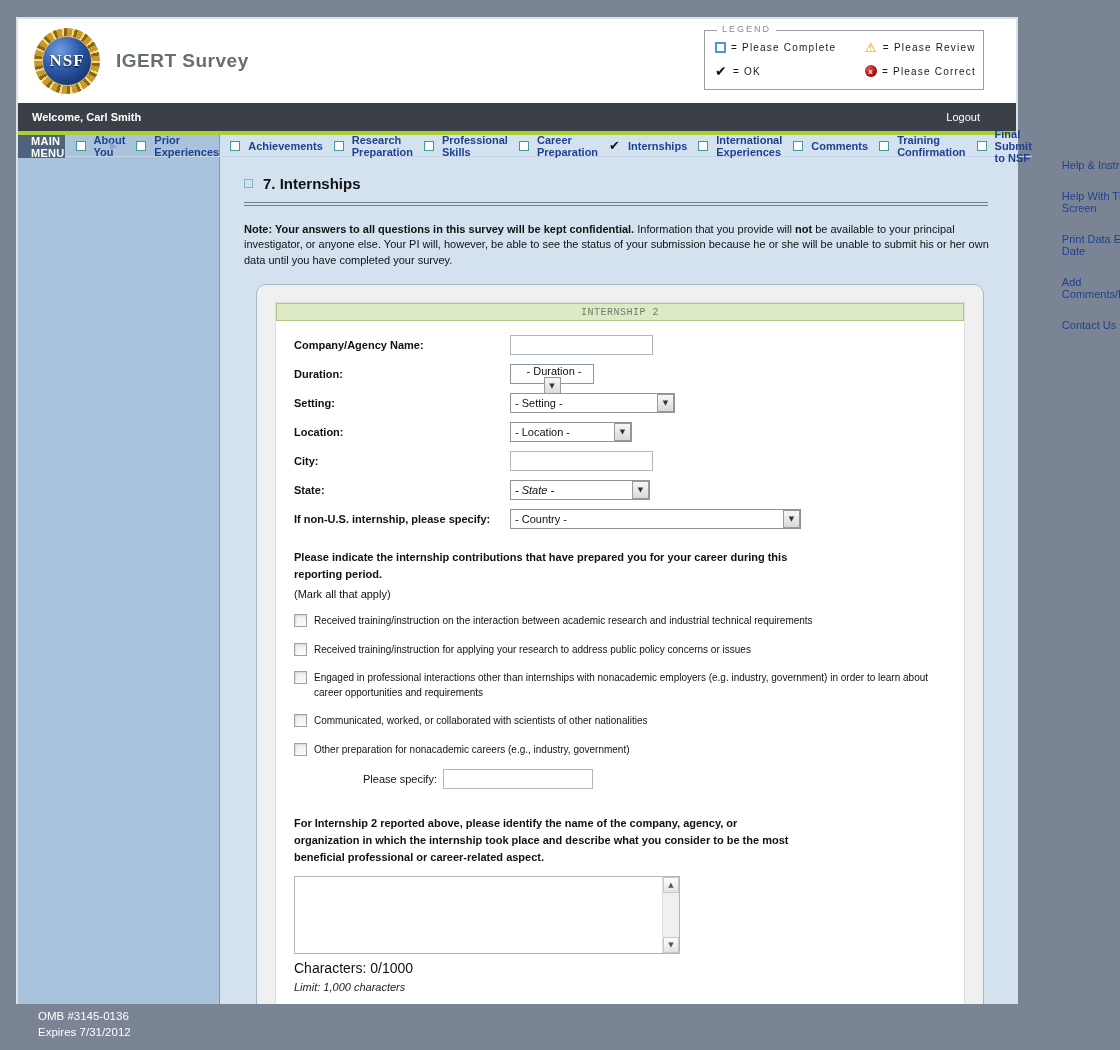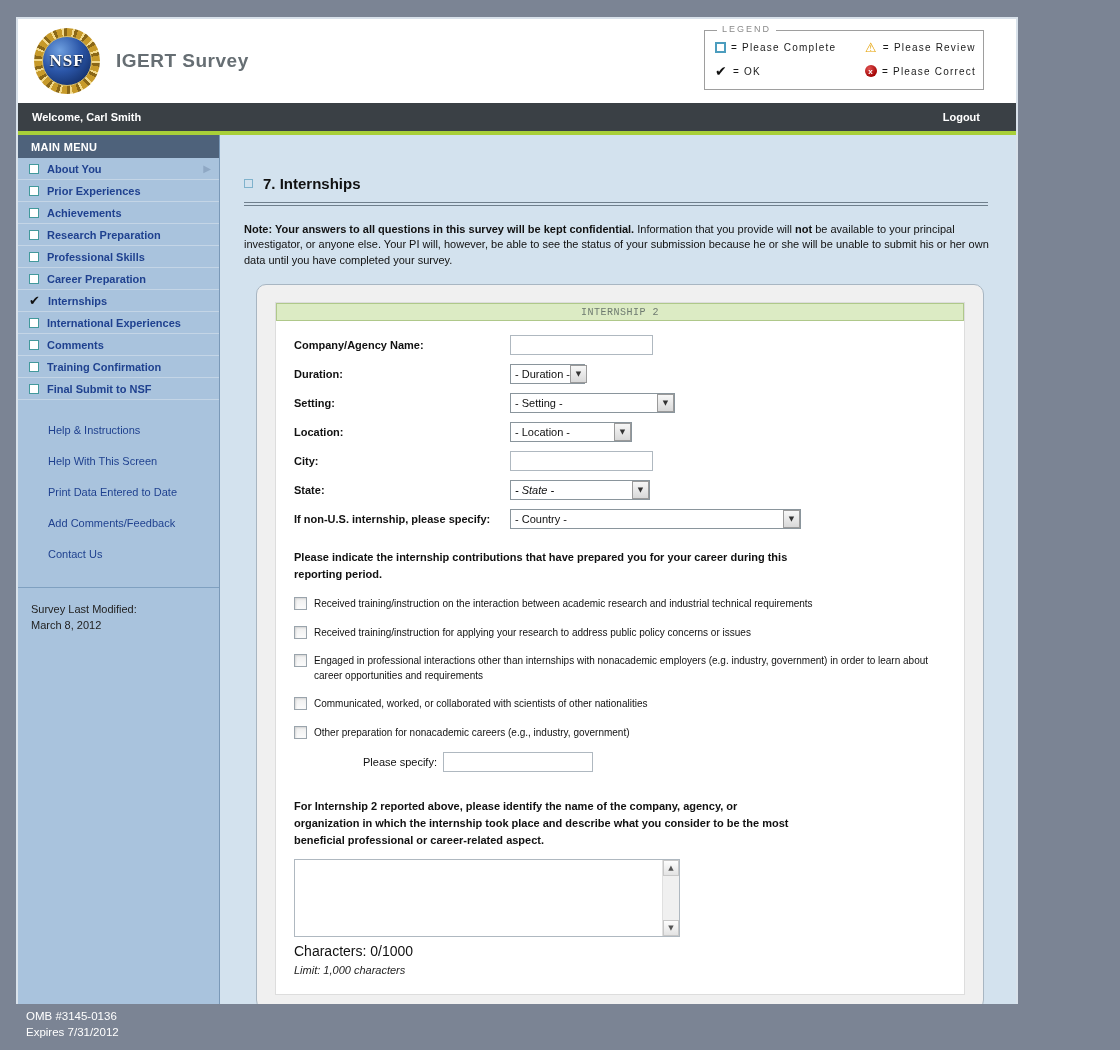--- a/index.html
+++ b/index.html
@@ -47,26 +47,26 @@
   .lg-check { font-family:"DejaVu Sans", sans-serif; font-size:14px; font-weight:bold; color:#111; line-height:1; }
   .lg-warn { font-family:"DejaVu Sans", sans-serif; font-size:13px; color:#E5A000; line-height:1; }
   .lg-err {
     width:12px; height:12px; border-radius:50%;
     background:radial-gradient(circle at 35% 30%, #E05050, #A00000 75%);
     color:#fff; font-size:8px; font-weight:bold; display:flex; align-items:center; justify-content:center; flex:none;
   }
   
   .welcome { height:28px; background:#3A4045; display:flex; align-items:center; justify-content:space-between; padding:0 36px 0 14px; flex:none; }
   .welcome-text { color:#fff; font-size:11px; font-weight:bold; }
-  .logout { color:#fff; font-size:11px; font-weight:bold; text-decoration:none; cursor:pointer; }
+  .logout { color:#fff; font-size:11px; font-weight:normal; text-decoration:none; cursor:pointer; }
   .limeline { height:4px; background:#A8CF38; flex:none; }
   
   .content { flex:1; display:flex; min-height:0; }
   
-  .sidebar { width:202px; flex:none; background:#A9C3DD; border-right:1px solid #7A99B8; display:flex; flex-direction:column; }
+  .sidebar { width:202px; flex:none; background:#A9C3DD; border-right:1px solid #7A99B8; display:flex; flex-direction:row; }
   .menu-hdr { height:23px; background:#4E627B; color:#fff; font-size:11px; font-weight:bold; display:flex; align-items:center; padding-left:13px; letter-spacing:0.3px; }
   .menu-item {
     height:22px; border-bottom:1px solid #C4D5E6; display:flex; align-items:center;
     padding-left:11px; gap:8px; cursor:pointer; position:relative;
   }
   .menu-item .mi-label { color:#1F418F; font-size:11px; font-weight:bold; }
   .mi-checkbox { width:10px; height:10px; border:1px solid #43999C; background:#fff; flex:none; }
   .mi-check { font-family:"DejaVu Sans", sans-serif; font-size:13px; color:#111; line-height:1; flex:none; }
   .mi-arrow { position:absolute; right:8px; font-size:10px; color:#8FA8C4; font-family:"DejaVu Sans", sans-serif; }
   .side-links { padding:18px 0 14px 0; }
@@ -97,21 +97,21 @@
   .txt-input { height:20px; border:1px solid #AFB8C0; background:#fff; font-size:11px; padding:0 3px; font-family:"Liberation Sans", sans-serif; }
   .w143 { width:143px; } .w150 { width:150px; }
   .sel { height:20px; border:1px solid #8A959C; background:#fff; display:flex; align-items:center; justify-content:space-between; cursor:pointer; }
   .sel .sel-val { font-size:11px; color:#111; padding-left:4px; white-space:nowrap; }
   .sel .sel-btn {
     width:17px; height:18px; flex:none; margin-right:0;
     background:linear-gradient(#F7F7F7, #D9D9D9); border:1px solid #9A9A9A;
     display:flex; align-items:center; justify-content:center;
   }
   .sel .sel-btn span { font-family:"DejaVu Sans", sans-serif; font-size:7px; color:#333; }
-  .s94{width:75px;} .s165{width:165px;} .s122{width:122px;} .s140{width:140px;font-style:italic;} .s291{width:291px;}
+  .s94{width:84px;flex-direction:column;} .s165{width:165px;} .s122{width:122px;} .s140{width:140px;font-style:italic;} .s291{width:291px;}
   
   .contrib-q { margin-top:20px; font-size:11px; font-weight:bold; color:#111; width:510px; line-height:1.55; }
   .contrib-hint { margin-top:5px; font-size:11px; color:#111; }
   .opt { display:flex; align-items:flex-start; margin-top:14px; gap:7px; }
   .opt-box {
     width:13px; height:13px; flex:none; margin-top:0;
     border:1px solid #9AA4AC; background:linear-gradient(#EFEFEF,#FBFBFB);
     box-shadow:inset 1px 1px 2px rgba(0,0,0,0.12); cursor:pointer;
   }
   .opt-label { font-size:10px; color:#111; line-height:1.45; }
@@ -120,21 +120,21 @@
   
   .desc-prompt { margin-top:26px; font-size:11px; font-weight:bold; color:#111; width:508px; line-height:1.55; }
   .ta-wrap { margin-top:10px; width:386px; height:78px; border:1px solid #AFB8C0; background:#fff; display:flex; }
   .ta-edit { flex:1; outline:none; font-size:11px; padding:2px 4px; font-family:"Liberation Sans", sans-serif; }
   .ta-scroll { width:17px; flex:none; background:#F0F0F0; border-left:1px solid #E0E0E0; display:flex; flex-direction:column; justify-content:space-between; }
   .ta-btn { height:16px; background:linear-gradient(#FDFDFD,#E3E3E3); border:1px solid #C8C8C8; display:flex; align-items:center; justify-content:center; cursor:pointer; }
   .ta-btn span { font-family:"DejaVu Sans", sans-serif; font-size:7px; color:#555; }
   .char-count { margin-top:6px; font-size:14px; color:#111; }
   .char-limit { margin-top:5px; font-size:11px; font-style:italic; color:#222; }
   
-  .footer { position:absolute; left:26px; top:1008px; color:#fff; font-size:11.5px; line-height:1.4; }
+  .footer { position:absolute; left:38px; top:1008px; color:#fff; font-size:11.5px; line-height:1.4; }
 </style>
 </head>
 <body>
 
 <div class="page">
 
   <div class="hdr">
     <div class="logo-wrap">
       <div class="logo-burst"></div>
       <div class="logo-globe">
@@ -306,20 +306,21 @@
             <span class="flabel">If non-U.S. internship, please specify:</span>
             <div class="sel s291">
               <span class="sel-val">- Country -</span>
               <span class="sel-btn">
                   <span>▼</span>
                 </span>
             </div>
           </div>
 
           <div class="contrib-q">Please indicate the internship contributions that have prepared you for your career during this reporting period.</div>
+          <div class="contrib-hint">(Mark all that apply)</div>
 
           <div class="opt">
             <span class="opt-box"></span>
             <span class="opt-label">Received training/instruction on the interaction between academic research and industrial technical requirements</span>
           </div>
           <div class="opt">
             <span class="opt-box"></span>
             <span class="opt-label">Received training/instruction for applying your research to address public policy concerns or issues</span>
           </div>
           <div class="opt">

